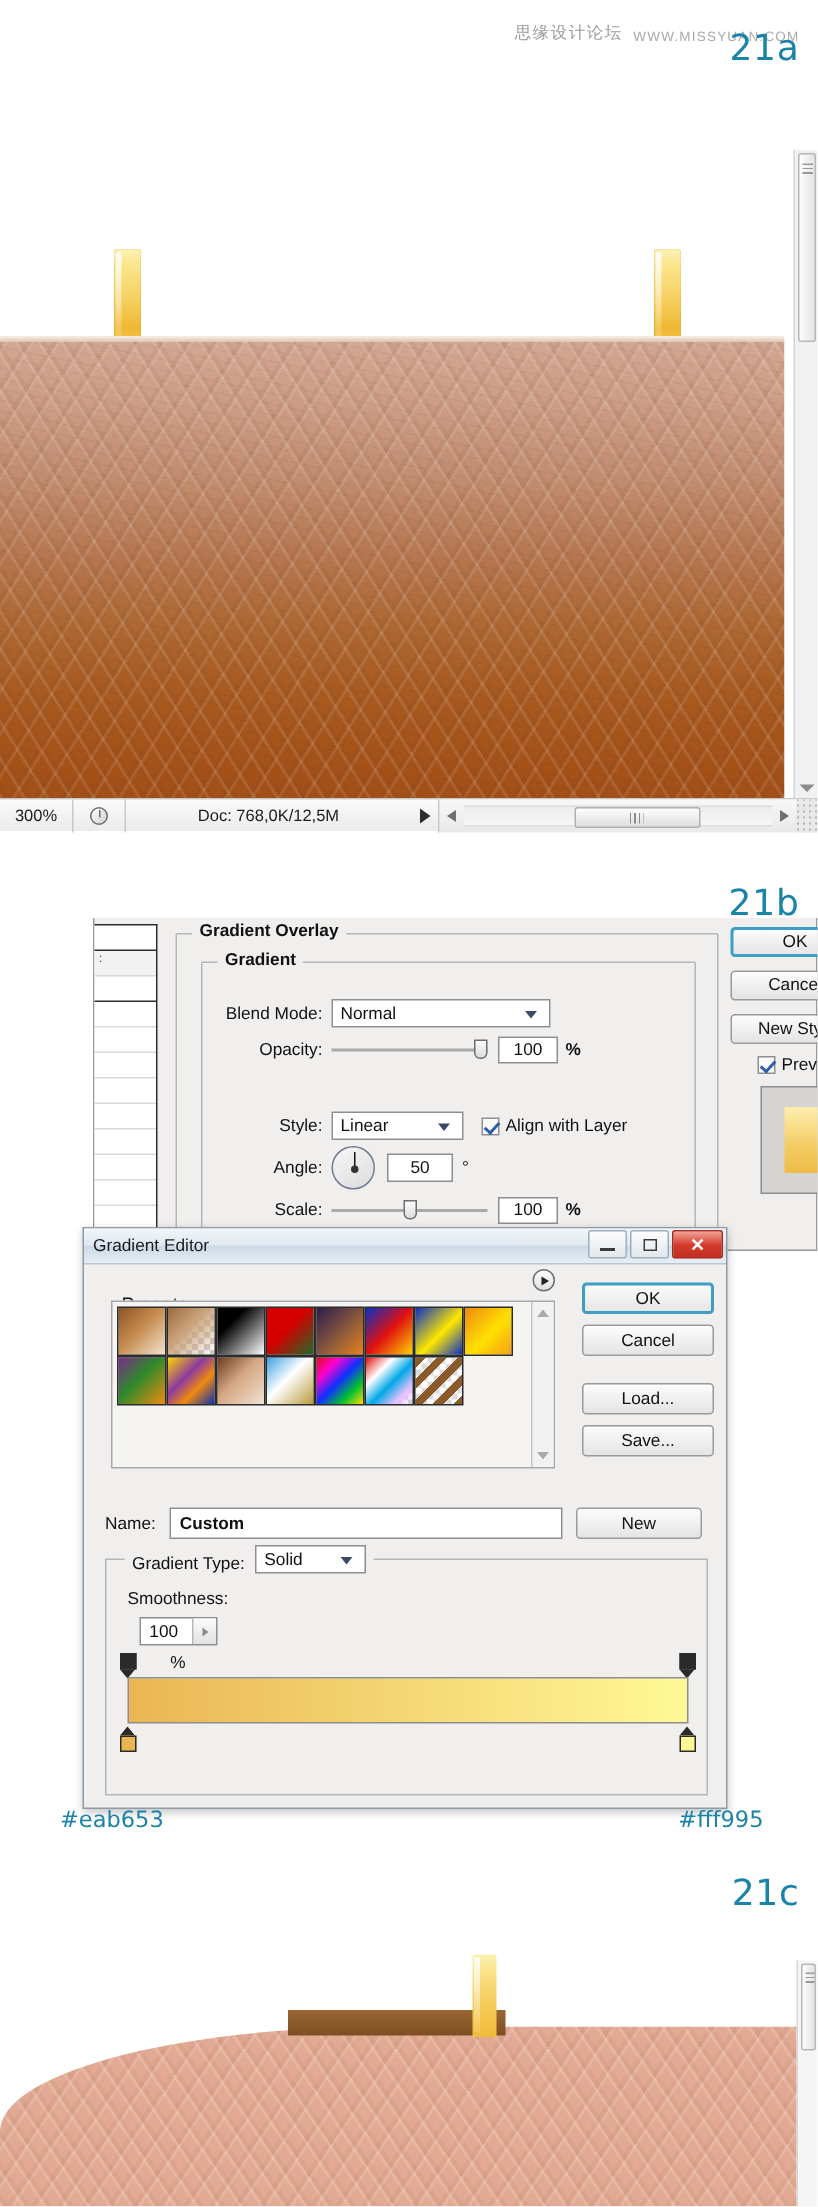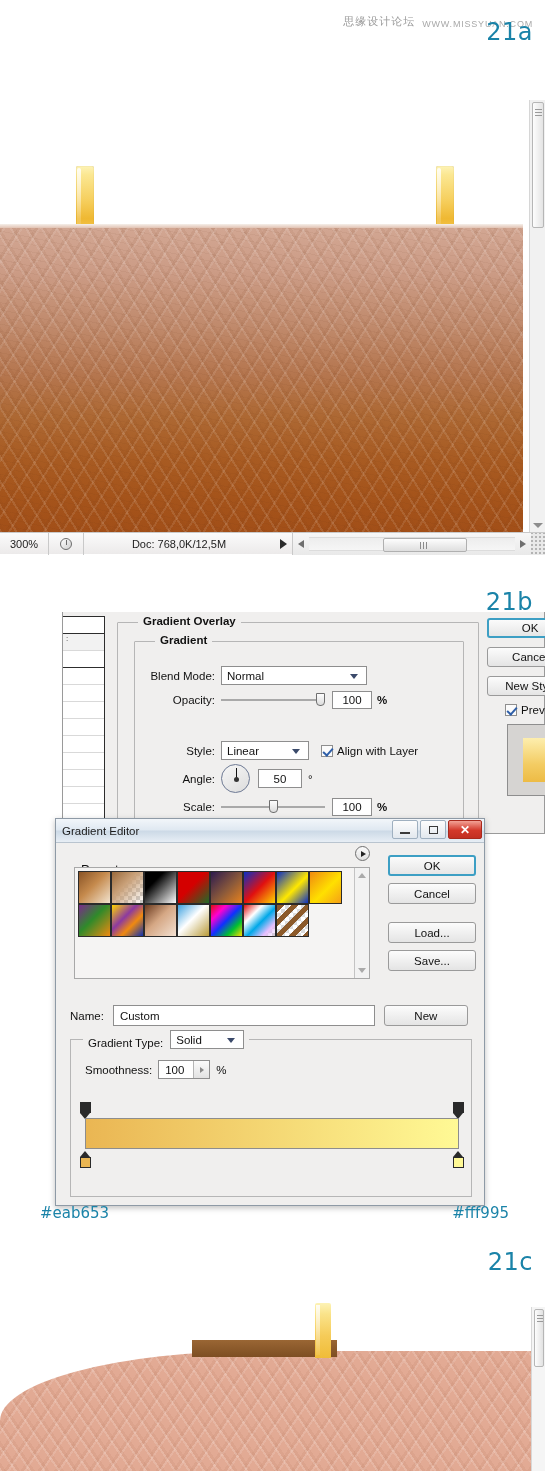--- a/index.html
+++ b/index.html
@@ -116,21 +116,21 @@
   .ls-list .lrow{height:17px;border-bottom:1px solid #d9d9d9;}
   .ls-list .lrow.sel{background:#f2f2f2;}
   .ls-list .lrow.hdr{border-bottom:1px solid #2d2d2d;}
   .ls-list .tiny{font-size:8px;color:#333;padding-left:3px;line-height:10px;}
 
   .grp{
     position:absolute; border:1px solid #b6b6b6; border-radius:1px;
   }
   .grp > .grp-title{
     position:absolute; top:-8px; left:10px; background:#f0efee;
-    padding:0 5px; font-size:11.5px; font-weight:bold; color:#111;margin-left:10px;
+    padding:0 5px; font-size:11.5px; font-weight:bold; color:#111;
   }
   .grp-outer{ left:54px; top:10px; width:362px; height:205px; }
   .grp-inner{ left:16px; top:18px; width:330px; height:182px; }
 
   .frow{ position:absolute; display:flex; align-items:center; font-size:11.5px; color:#111; }
   .frow .lbl{ text-align:right; width:76px; margin-right:6px; }
 
   .sel-box{
     height:19px; background:#fff; border:1px solid #8e8e8e;
     display:flex; align-items:center; padding-left:5px; font-size:11.5px; color:#111;
@@ -222,25 +222,25 @@
   .sw{ width:33px;height:33px;border:1px solid #2b2b2b; }
   .ps-vscroll{ position:absolute; right:0; top:0; width:15px; height:110px; background:#f2f2f2; border-left:1px solid #c3c3c3;}
   .ps-vscroll .up, .ps-vscroll .dn{ position:absolute;left:3px;width:0;height:0;border-left:4px solid transparent;border-right:4px solid transparent;}
   .ps-vscroll .up{ top:5px;border-bottom:5px solid #aaa; }
   .ps-vscroll .dn{ bottom:5px;border-top:5px solid #aaa; }
 
   .ge-rbtns{ position:absolute; left:332px; top:12px; width:88px; }
   .ge-rbtns .btn{ margin-bottom:7px; height:21px; }
 
   .name-row{ position:absolute; left:14px; top:162px; display:flex; align-items:center; gap:9px; font-size:11.5px; color:#111; }
-  .name-input{ width:262px;height:21px;background:#fff;border:1px solid #8e8e8e;display:flex;align-items:center;padding-left:6px;font-size:11.5px;color:#111; }
+  .name-input{ width:262px;height:21px;background:#fff;border:1px solid #8e8e8e;display:flex;align-items:center;padding-left:6px;font-size:11.5px;color:#111;font-weight:bold; }
 
   .gtype-grp{ position:absolute; left:14px; top:196px; width:402px; height:158px; border:1px solid #b6b6b6; }
   .gtype-head{ position:absolute; left:12px; top:-10px; background:#f0efee; padding:0 5px; display:flex;align-items:flex-end;gap:7px; font-size:11.5px;color:#111; }
-  .smooth-row{ position:absolute; left:14px; top:20px; display:flex;align-items:center;gap:6px;font-size:11.5px;color:#111; }
+  .smooth-row{ position:absolute; left:14px; top:20px; display:flex;align-items:center;gap:6px;font-size:11.5px;color:#111;flex-direction:column; }
   .spin{ width:52px;height:19px;background:#fff;border:1px solid #8e8e8e;display:flex;align-items:center;position:relative;padding-left:6px;font-size:11.5px;}
   .spin .sarr{position:absolute;right:0;top:0;width:16px;height:17px;background:linear-gradient(180deg,#fbfbfb,#e2e2e2);border-left:1px solid #b5b5b5;}
   .spin .sarr::after{content:"";position:absolute;left:6px;top:6px;width:0;height:0;border-top:3px solid transparent;border-bottom:3px solid transparent;border-left:4px solid #8a8a8a;}
 
   .gbar-wrap{ position:absolute; left:14px; top:54px; width:374px; height:72px; }
   .gbar{
     position:absolute; left:0; top:24px; width:374px; height:31px;
     border:1px solid #8d8d8d;
     background:linear-gradient(90deg,#eab653 0%,#fff995 100%);
   }

